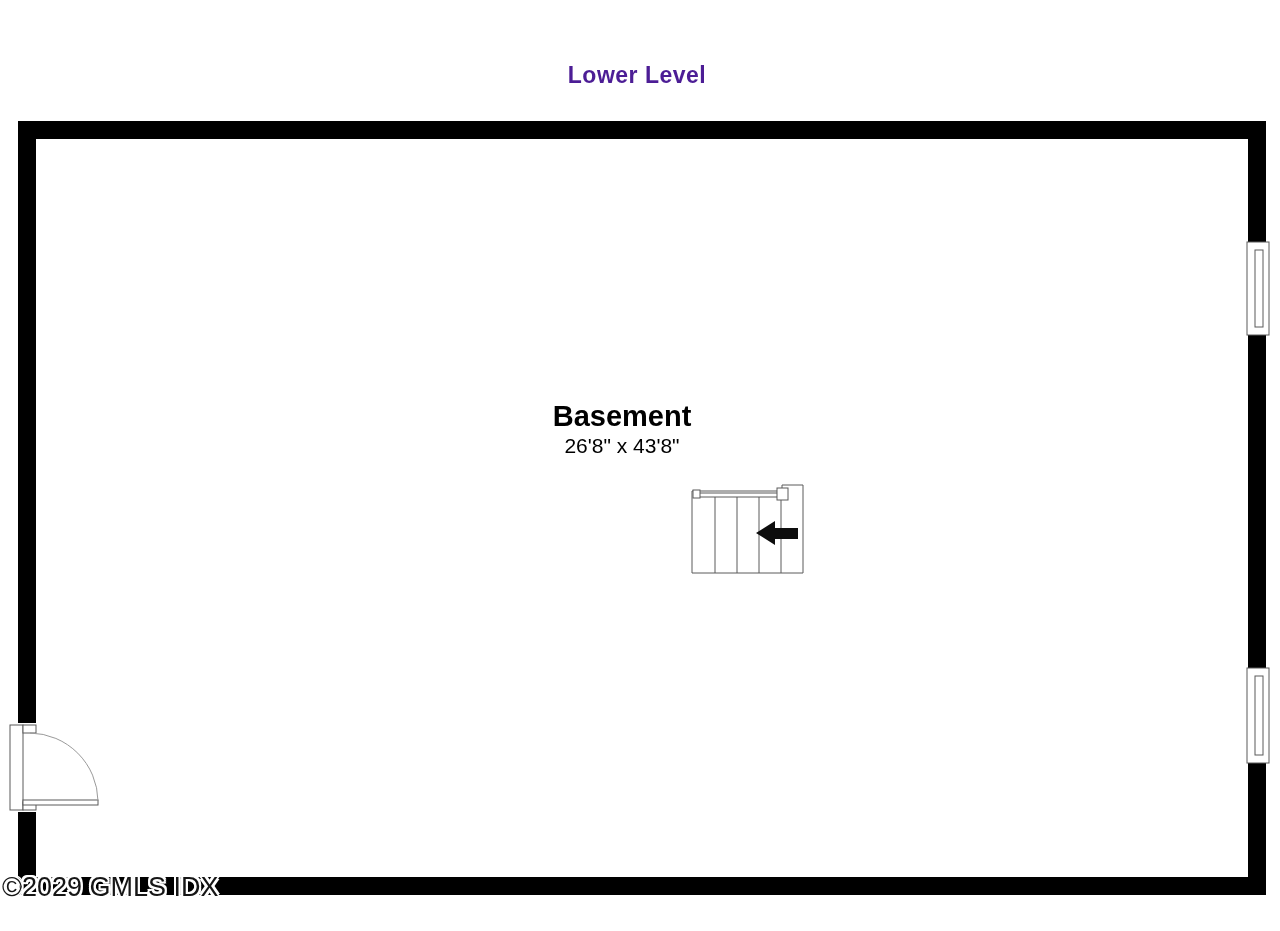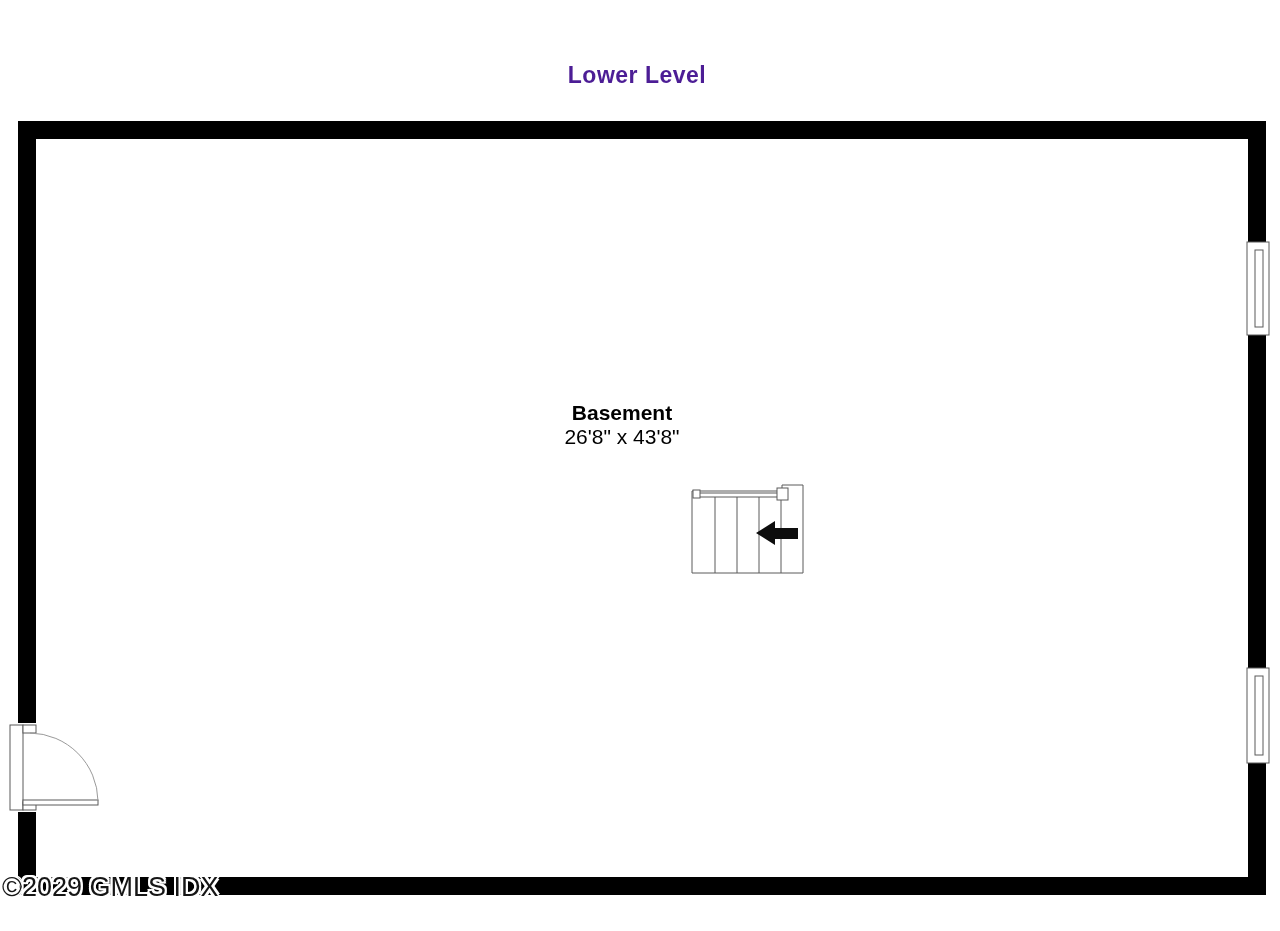--- a/index.html
+++ b/index.html
@@ -23,21 +23,21 @@
     letter-spacing: 0.5px;
     margin-top: 16px;
   }
   .room-label {
     position: absolute;
     left: 472px; top: 401px;
     width: 300px;
     text-align: center;
     color: #000000;
   }
-  .room-name { font-size: 21px; font-weight: bold; line-height: 1.1; }
+  .room-name { font-size: 29px; font-weight: bold; line-height: 1.1; }
   .room-dims { font-size: 21px; line-height: 1.2; }
   .watermark {
     position: absolute;
     left: 2px; top: 872px;
     font-size: 27px;
     color: #161616;
     white-space: nowrap;
     text-shadow:
       -2px -2px 0 #fff, 2px -2px 0 #fff, -2px 2px 0 #fff, 2px 2px 0 #fff,
       0 -2px 0 #fff, 0 2px 0 #fff, -2px 0 0 #fff, 2px 0 0 #fff;

